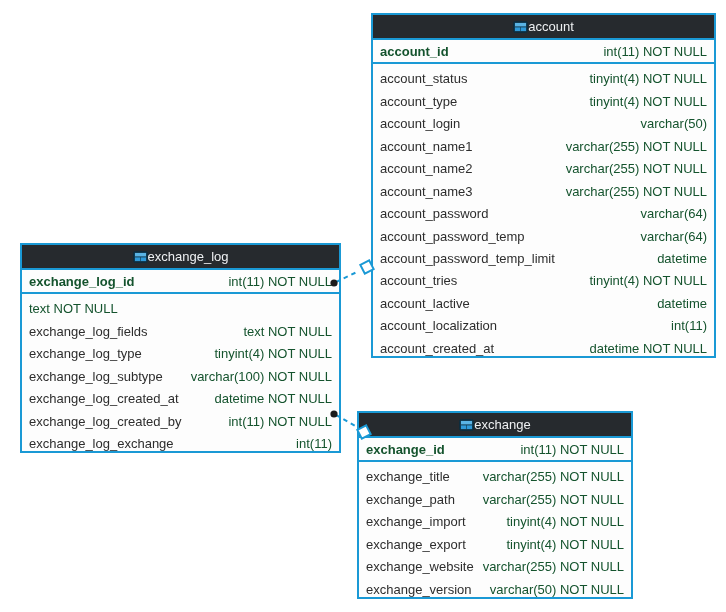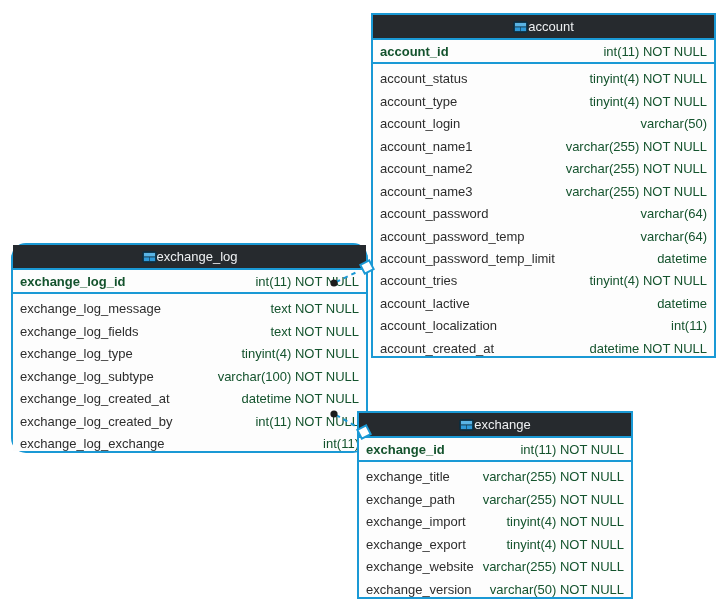--- a/index.html
+++ b/index.html
@@ -44,40 +44,39 @@
   .fname{text-align:left;}
   .ftype{text-align:right;color:#14532d;}
   #rel-overlay{position:absolute;left:0;top:0;pointer-events:none;}
   #rel-overlay g{pointer-events:stroke;}
 </style>
 </head>
 <body>
 
 <div id="canvas">
 
-  <div class="db-table" style="left:11px;top:243px;width:357px;border-radius:15px;">
+  <div class="db-table" style="left:20px;top:243px;width:321px;">
     <div class="thead">
       <span class="ticon">
         <svg width="15" height="12" viewBox="0 0 15 12">
           <rect x="0.5" y="0.5" width="14" height="11" rx="2" fill="#123a50" stroke="#0d2c3d"></rect>
           <rect x="2" y="2" width="11" height="3.4" fill="#5ab4e5"></rect>
           <rect x="2" y="6.4" width="5.2" height="3.6" fill="#2f9ad9"></rect>
           <rect x="7.8" y="6.4" width="5.2" height="3.6" fill="#2f9ad9"></rect>
         </svg>
       </span>
       <span>exchange_log</span>
     </div>
     <div class="pk-row">
       <span class="fname">exchange_log_id</span>
       <span class="ftype">int(11) NOT NULL</span>
     </div>
     <div class="rows">
 
         <div class="row">
-          <span class="fname">exchange_log_message</span>
           <span class="ftype">text NOT NULL</span>
         </div>
 
         <div class="row">
           <span class="fname">exchange_log_fields</span>
           <span class="ftype">text NOT NULL</span>
         </div>
 
         <div class="row">
           <span class="fname">exchange_log_type</span>

